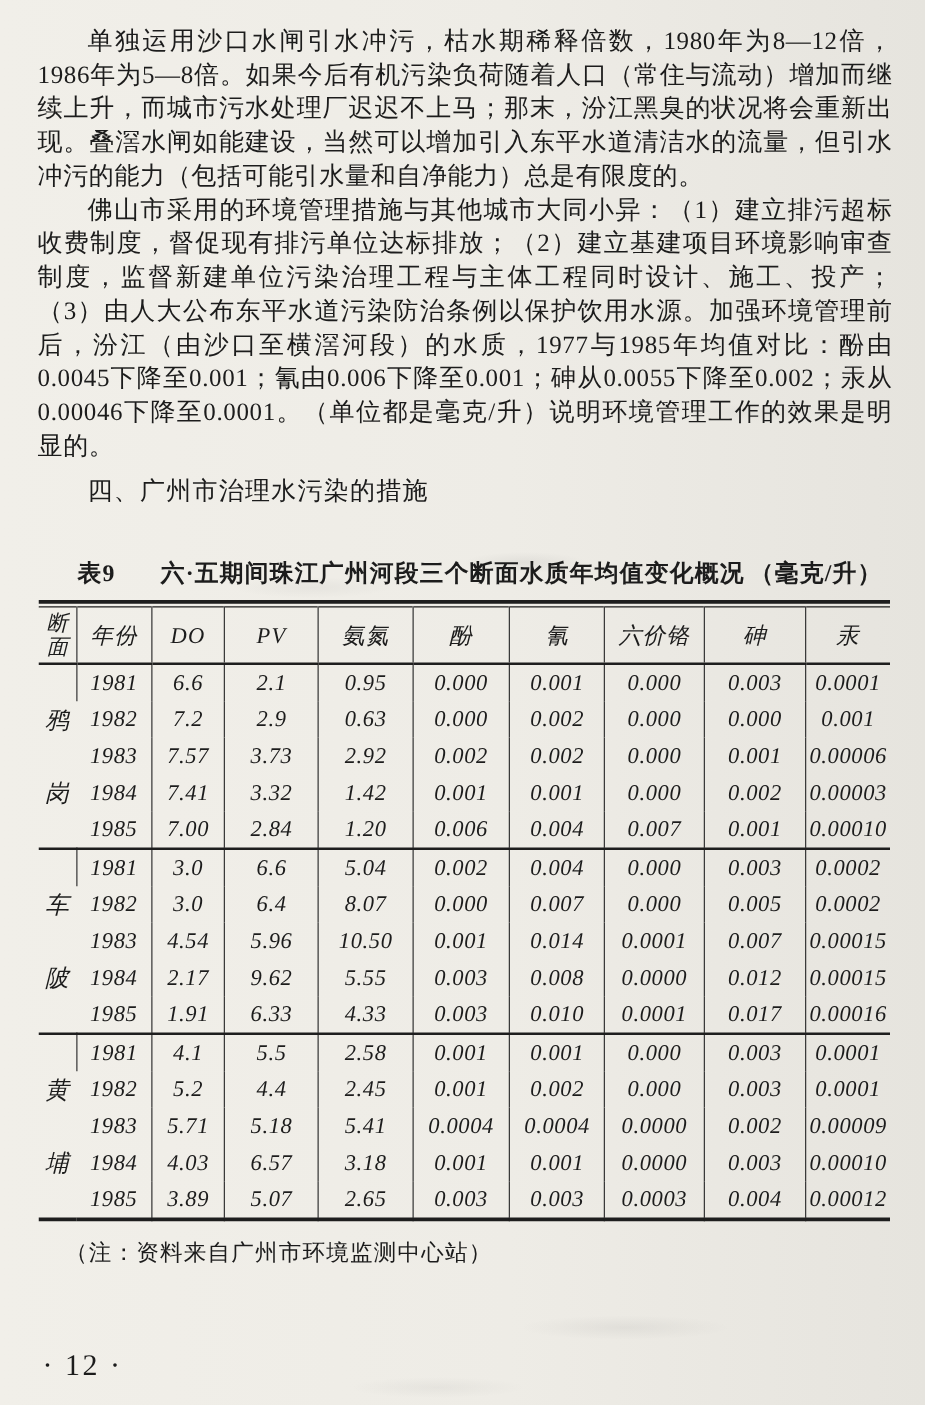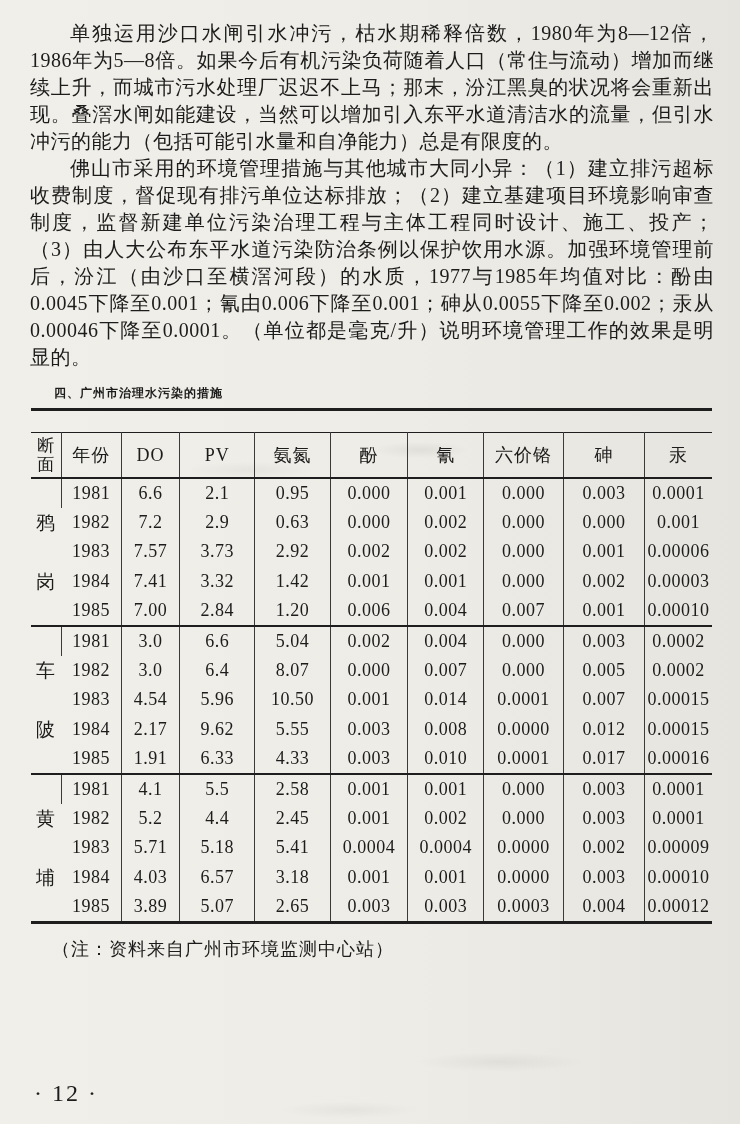--- a/index.html
+++ b/index.html
@@ -22,36 +22,37 @@
   .para{
     margin:0 26px 0 30px;
     font-size:20px;line-height:27px;
     text-align:justify;text-justify:inter-ideograph;
     text-indent:2em;
     letter-spacing:.5px;
   }
   .para.first{padding-top:20px;}
   .heading{
     margin:8px 26px 0 30px;
-    font-size:12px;line-height:29px;font-weight:bold;
+    font-size:20px;line-height:29px;font-weight:normal;
     text-indent:2em;letter-spacing:1px;
   }
   .para.after-heading{margin-top:4px;}
   .table-title{
     display:flex;align-items:baseline;
     margin:38px 30px 8px 62px;
     font-size:19px;font-weight:bold;letter-spacing:1px;
     white-space:nowrap;
   }
   .table-title .tbl-name{margin-left:36px;}
   .table-title .tbl-unit{margin-left:auto;margin-right:4px;}
   .table-wrap{
     margin:0 28px 12px 31px;
     border-top:3px solid #1e1e1e;
-    padding-top:21px;
+    padding-top:2px;
+    font-style:italic;
   }
   table{
     width:100%;border-collapse:collapse;table-layout:fixed;
     border-top:1px solid #1e1e1e;
     border-bottom:3px solid #1e1e1e;
     font-size:18px;
   }
   th,td{
     border-left:1px solid #3a3a3a;
     text-align:center;vertical-align:middle;
@@ -87,20 +88,25 @@
 
 <div class="page">
 
   <p class="para first">单独运用沙口水闸引水冲污，枯水期稀释倍数，1980年为8—12倍，1986年为5—8倍。如果今后有机污染负荷随着人口（常住与流动）增加而继续上升，而城市污水处理厂迟迟不上马；那末，汾江黑臭的状况将会重新出现。叠滘水闸如能建设，当然可以增加引入东平水道清洁水的流量，但引水冲污的能力（包括可能引水量和自净能力）总是有限度的。</p>
 
   <p class="para">佛山市采用的环境管理措施与其他城市大同小异：（1）建立排污超标收费制度，督促现有排污单位达标排放；（2）建立基建项目环境影响审查制度，监督新建单位污染治理工程与主体工程同时设计、施工、投产；（3）由人大公布东平水道污染防治条例以保护饮用水源。加强环境管理前后，汾江（由沙口至横滘河段）的水质，1977与1985年均值对比：酚由0.0045下降至0.001；氰由0.006下降至0.001；砷从0.0055下降至0.002；汞从0.00046下降至0.0001。（单位都是毫克/升）说明环境管理工作的效果是明显的。</p>
 
   <div class="heading">四、广州市治理水污染的措施</div>
 
 
+  <div class="table-title">
+    <span class="tbl-label">表9</span>
+    <span class="tbl-name">六·五期间珠江广州河段三个断面水质年均值变化概况</span>
+    <span class="tbl-unit">（毫克/升）</span>
+  </div>
 
   <div class="table-wrap">
     <table id="wq-table">
       <colgroup id="wq-cols">
           <col style="width: 4.42%;">
           <col style="width: 8.85%;">
           <col style="width: 8.55%;">
           <col style="width: 11.06%;">
           <col style="width: 11.06%;">
           <col style="width: 11.36%;">

